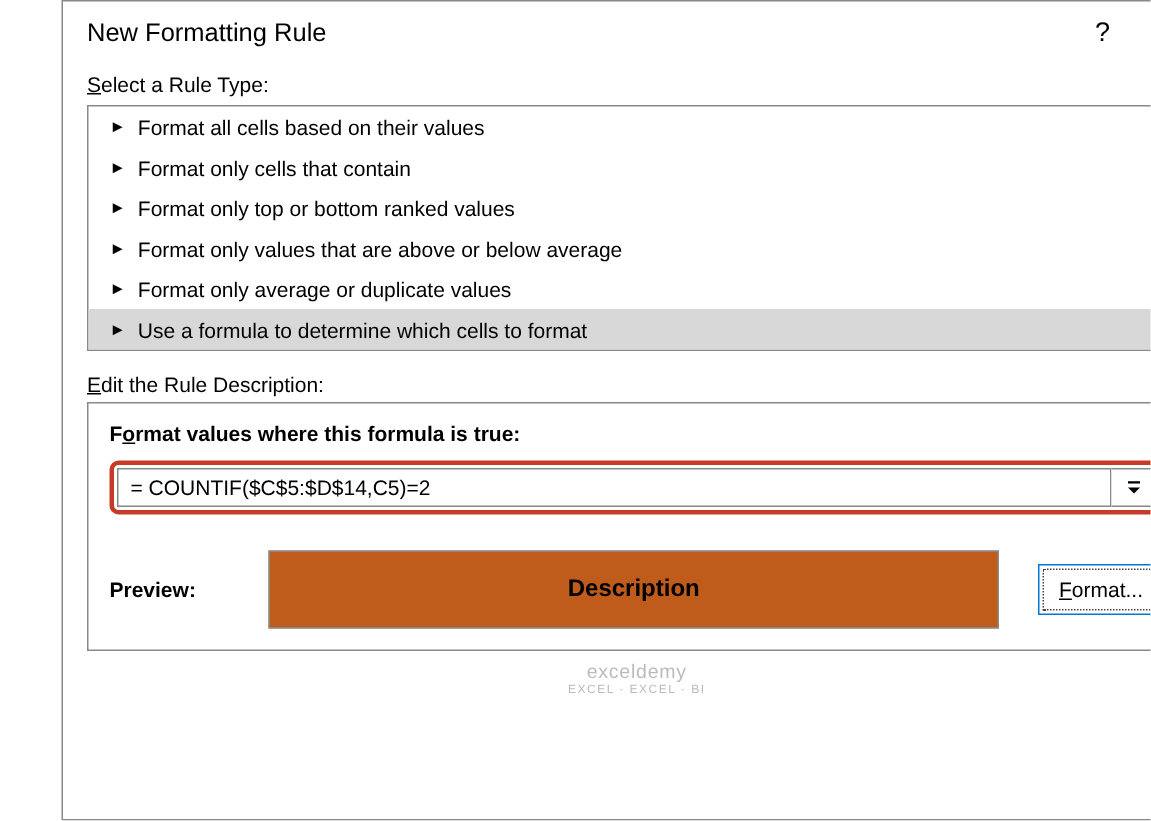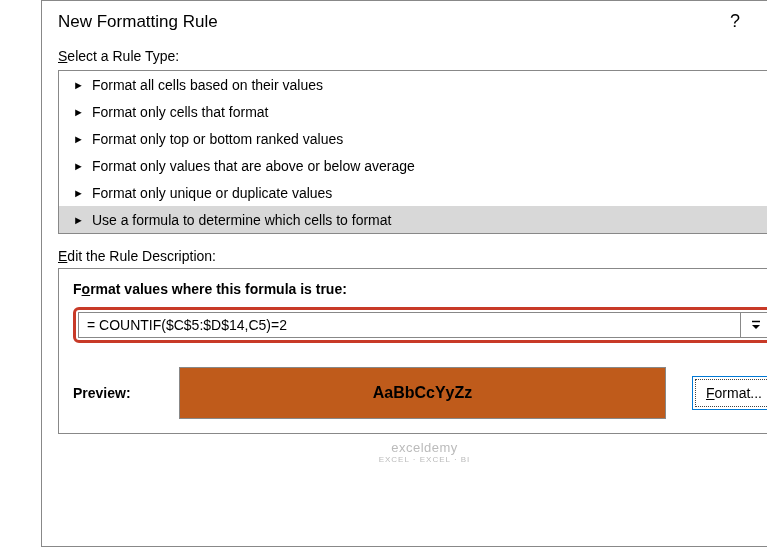--- a/index.html
+++ b/index.html
@@ -50,33 +50,33 @@
 
   <div class="body">
     <div class="section-label"><span class="ul">S</span><span>elect a Rule Type:</span></div>
     <div class="rule-list">
       <div class="rule-item">
           <span class="arrow">►</span>
           <span>Format all cells based on their values</span>
         </div>
       <div class="rule-item">
           <span class="arrow">►</span>
-          <span>Format only cells that format</span>
+          <span>Format only cells that contain</span>
         </div>
       <div class="rule-item">
           <span class="arrow">►</span>
           <span>Format only top or bottom ranked values</span>
         </div>
       <div class="rule-item">
           <span class="arrow">►</span>
           <span>Format only values that are above or below average</span>
         </div>
       <div class="rule-item">
           <span class="arrow">►</span>
-          <span>Format only unique or duplicate values</span>
+          <span>Format only average or duplicate values</span>
         </div>
       <div class="rule-item selected">
           <span class="arrow">►</span>
           <span>Use a formula to determine which cells to format</span>
         </div>
     </div>
 
     <div class="section-label"><span class="ul">E</span><span>dit the Rule Description:</span></div>
     <div class="desc-box">
       <div class="formula-label"><span>F</span><span class="ul">o</span><span>rmat values where this formula is true:</span></div>
@@ -84,21 +84,21 @@
         <input class="formula-input" type="text" value="= COUNTIF($C$5:$D$14,C5)=2" style="">
         <div class="formula-btn">
           <svg viewBox="0 0 12 12">
               <path d="M6 10 L2 6 L10 6 Z" fill="#000"></path>
               <line x1="2" y1="2.5" x2="10" y2="2.5" stroke="#000" stroke-width="1.5"></line>
             </svg>
         </div>
       </div>
       <div class="preview-row">
         <div class="preview-label">Preview:</div>
-        <div class="preview-swatch">AaBbCcYyZz</div>
+        <div class="preview-swatch">Description</div>
         <button class="format-btn"><span class="ul">F</span><span>ormat...</span></button>
       </div>
     </div>
 
     <div class="watermark">
       <div>exceldemy</div>
       <div class="sub">EXCEL · EXCEL · BI</div>
     </div>
   </div>
 

